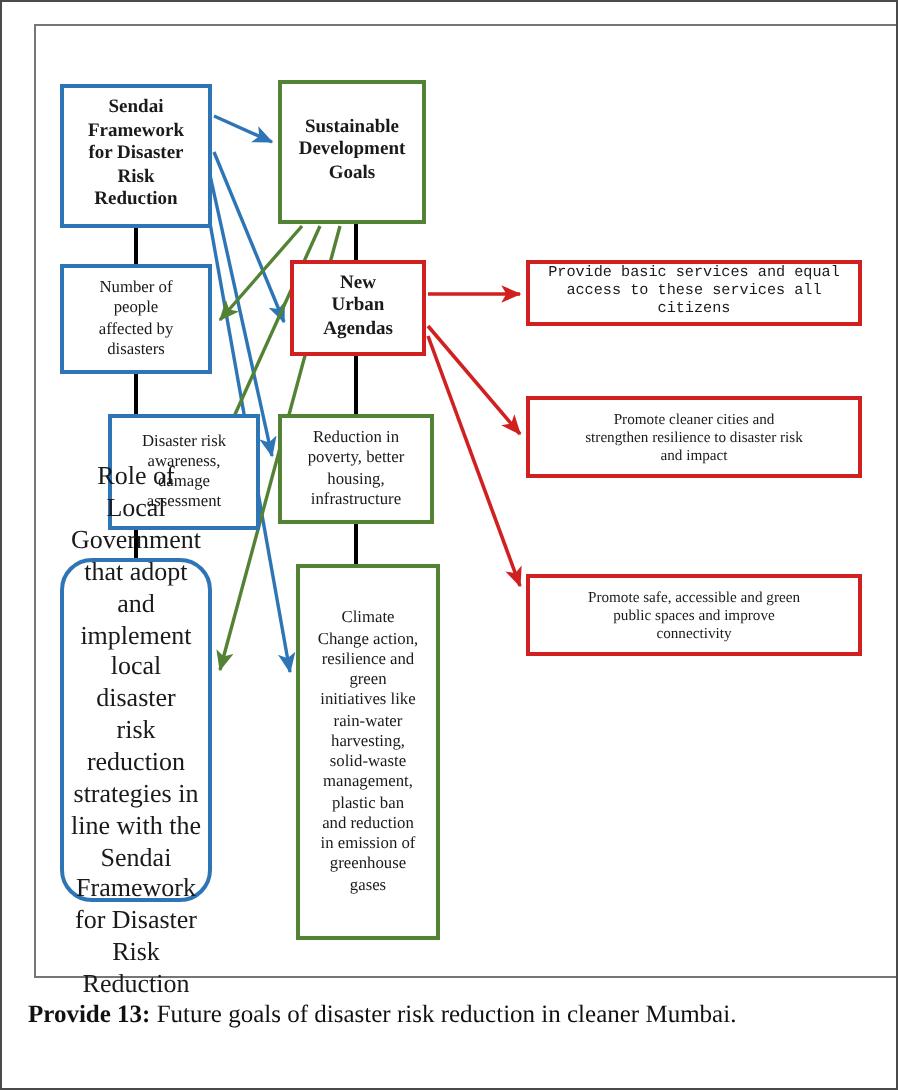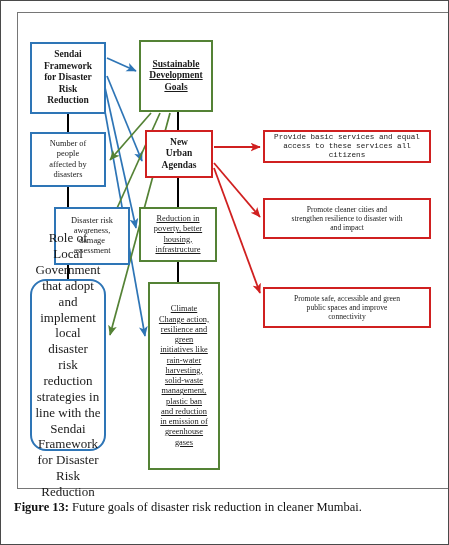--- a/index.html
+++ b/index.html
@@ -52,21 +52,21 @@
     align-items: center;
     justify-content: center;
     text-align: center;
     background: #ffffff;
     color: #1a1a1a;
     line-height: 1.22;
     padding: 2px 3px;
     white-space: pre-line;
   }
   .node.blue   { border: 2px solid #2E75B6; }
-  .node.green  { border: 2px solid #548235; text-decoration: underline; }
+  .node.green  { border: 2px solid #548235; }
   .node.red    { border: 2px solid #D02020; }
   .node.bold   { font-weight: bold; }
   .n-sendai    { left: 12px;  top: 29px;  width: 76px;  height: 72px;  font-size: 9.5px; }
   .n-sdg       { left: 121px; top: 27px;  width: 74px;  height: 72px;  font-size: 9.5px; }
   .n-nua       { left: 127px; top: 117px; width: 68px;  height: 48px;  font-size: 9.5px; }
   .n-number    { left: 12px;  top: 119px; width: 76px;  height: 55px;  font-size: 8.4px; }
   .n-awareness { left: 12px;  top: 194px; width: 76px;  height: 58px;  font-size: 8.4px; margin-left: 24px; }
   .n-role      { left: 12px;  top: 266px; width: 76px;  height: 172px; font-size: 13px; border-radius: 16px; }
   .n-reduction { left: 121px; top: 194px; width: 78px;  height: 55px;  font-size: 8.4px; }
   .n-climate   { left: 130px; top: 269px; width: 72px;  height: 188px; font-size: 8.4px; }
@@ -192,25 +192,25 @@
 plastic ban
 and reduction
 in emission of
 greenhouse
 gases</div>
 
       <div class="node red n-provide">Provide basic services and equal
 access to these services all citizens</div>
 
       <div class="node red n-cleaner">Promote cleaner cities and
-strengthen resilience to disaster with
+strengthen resilience to disaster risk
 and impact</div>
 
       <div class="node red n-spaces">Promote safe, accessible and green
 public spaces and improve
 connectivity</div>
 
     </div>
   </div>
 
-  <div id="caption"><span class="cap-label">Figure 13:</span><span> Future goals of disaster risk reduction in cleaner Mumbai.</span></div>
+  <div id="caption"><span class="cap-label">Provide 13:</span><span> Future goals of disaster risk reduction in cleaner Mumbai.</span></div>
 
 </div>
 
 </body></html>

